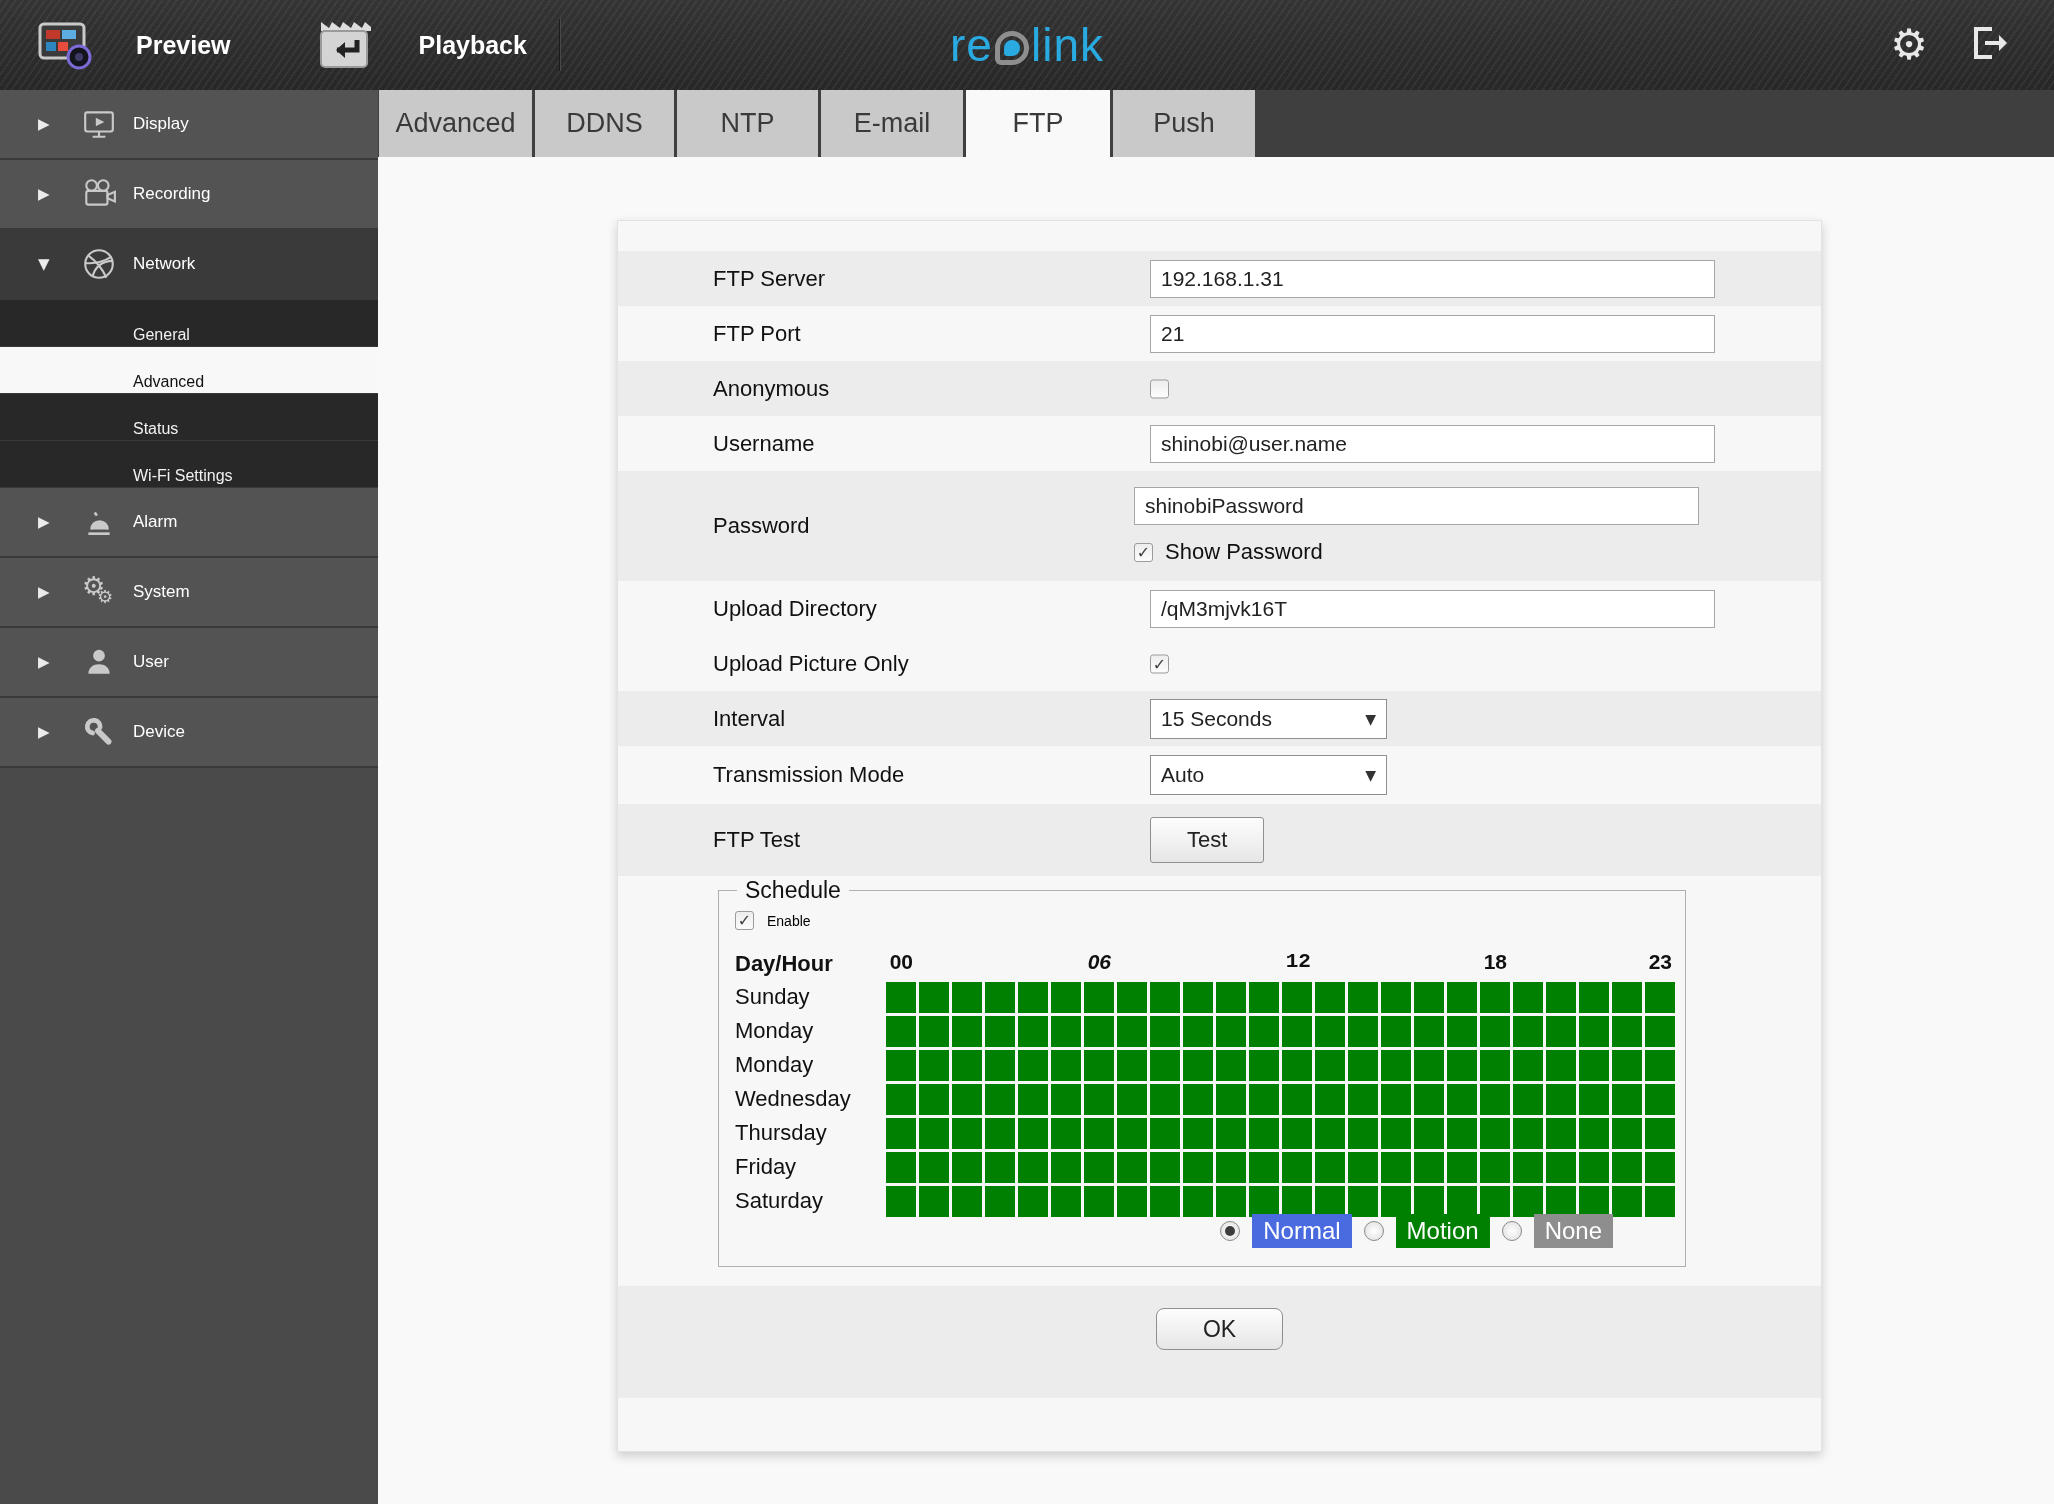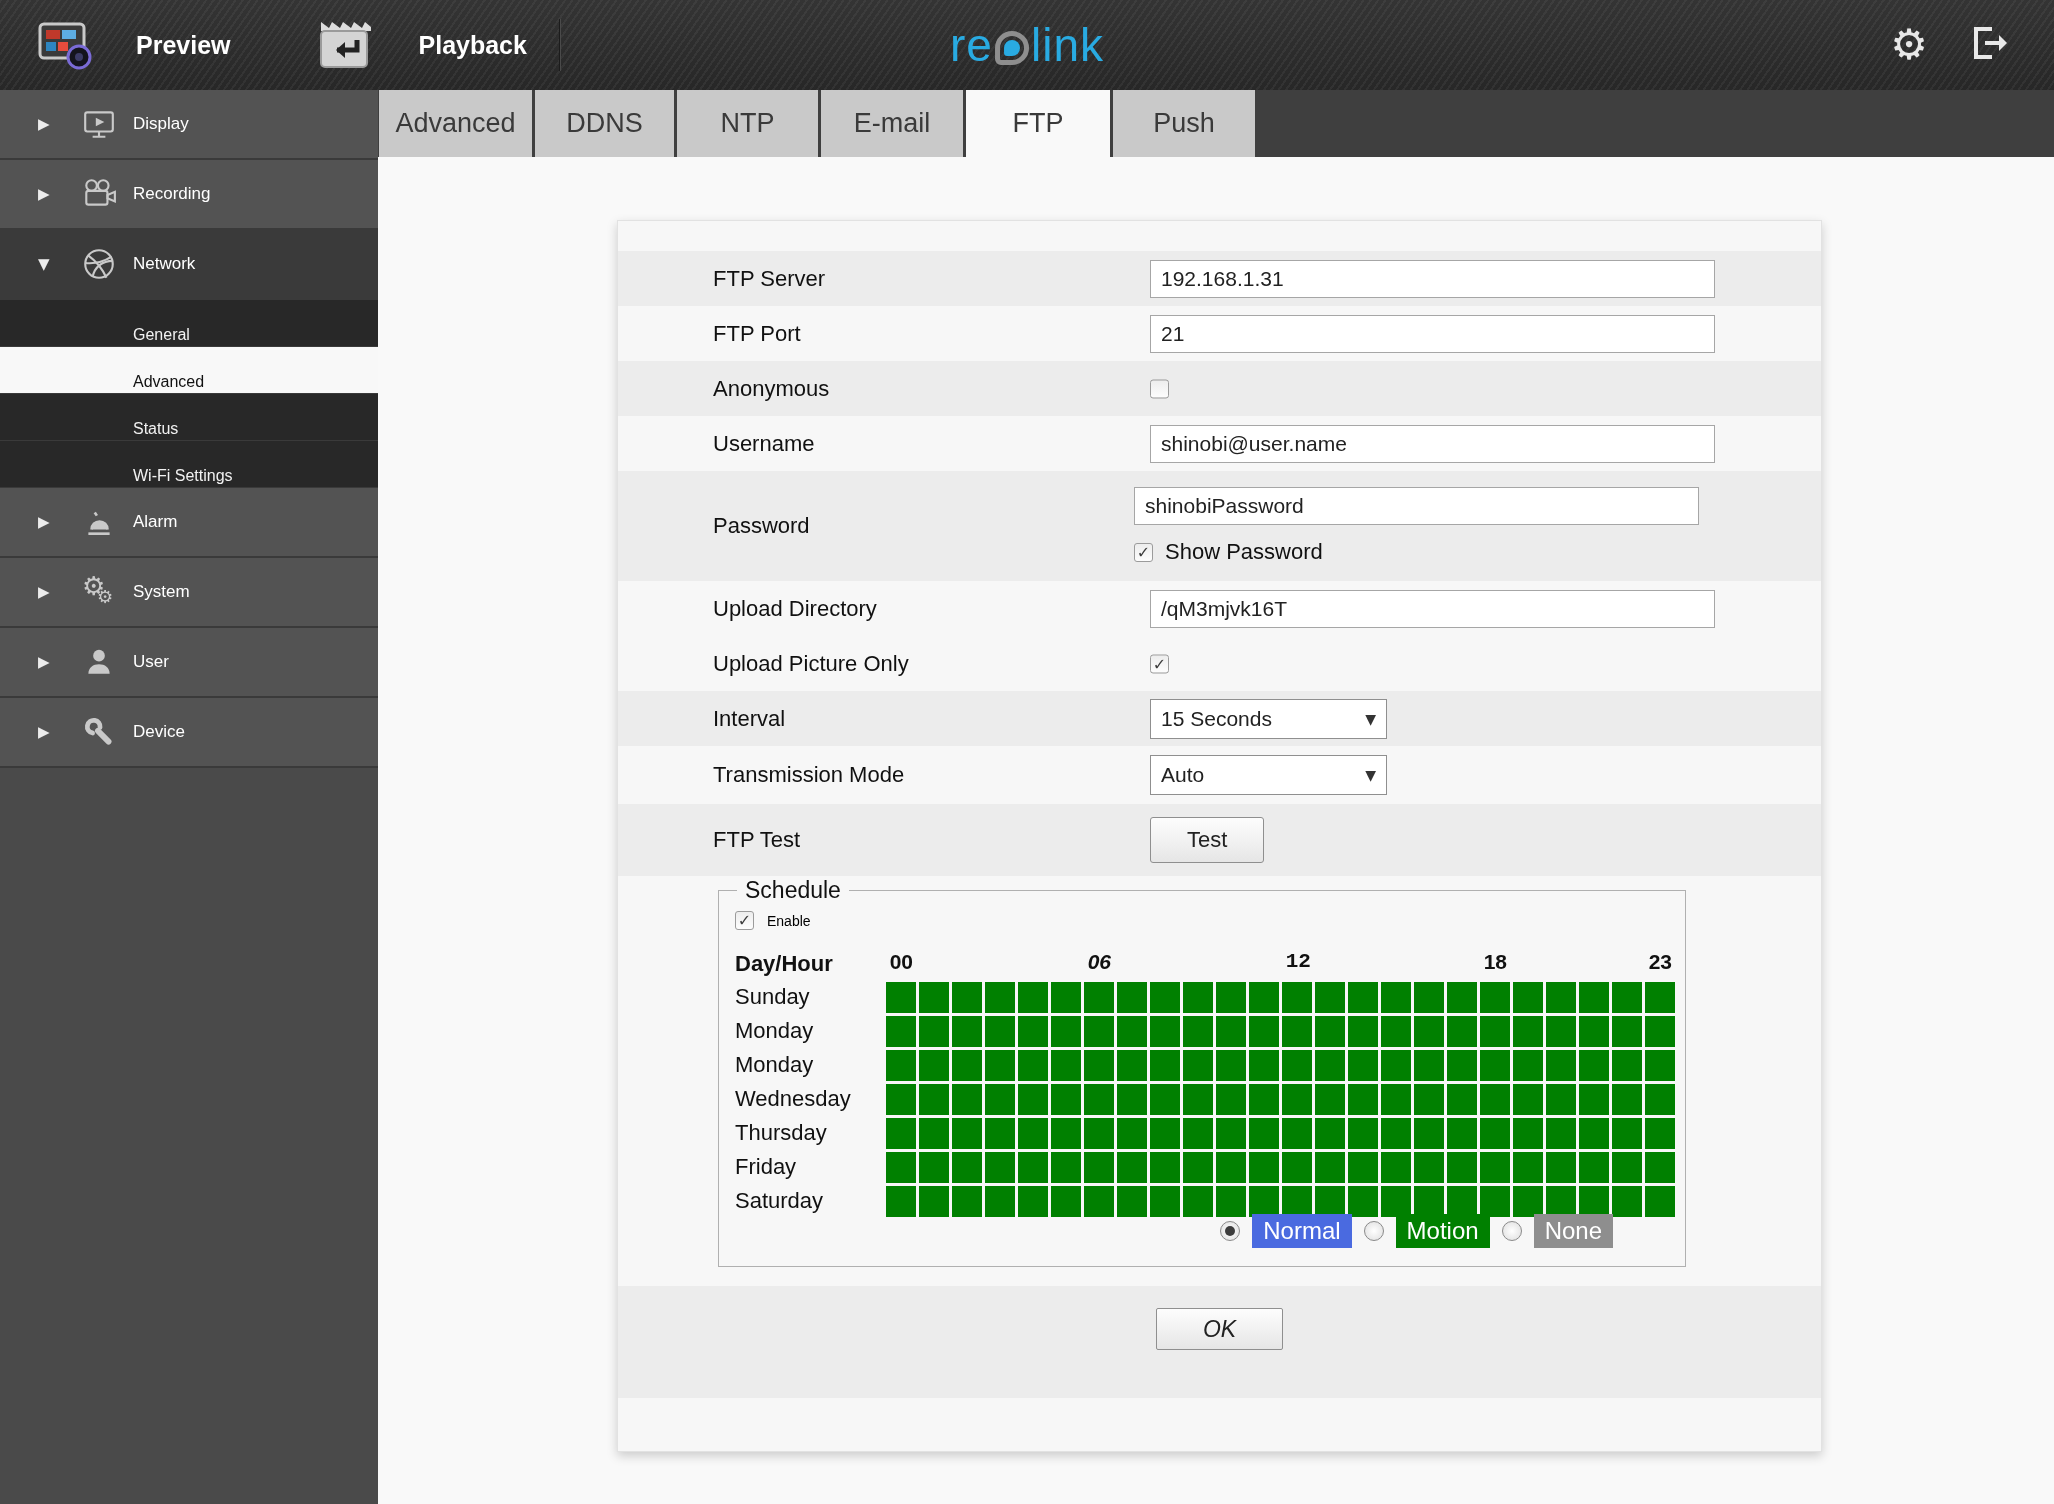--- a/index.html
+++ b/index.html
@@ -100,21 +100,21 @@
   .cells{ display:flex; gap:3px; }
   .cell{ width:30px; height:31px; cursor:pointer; }
   .modes-row{ position:absolute; right:62px; bottom:18px; display:flex; align-items:center; gap:12px; }
   .radio{ width:20px; height:20px; border-radius:50%; border:1px solid #8a8a8a;
           background:radial-gradient(#fff,#ddd); position:relative; cursor:pointer; }
   .radio.selected::after{ content:""; position:absolute; left:4px; top:4px; right:4px; bottom:4px;
           border-radius:50%; background:#3c3c3c; }
   .mode-chip{ color:#fff; font-size:24px; padding:3px 11px; }
 
   .ok-row{ height:112px; background:#ececec; text-align:center; padding-top:22px; }
-  .ok-row .btn{ height:42px; padding:0 46px; border-radius:2px; font-size:23px;font-style:italic; }
+  .ok-row .btn{ height:42px; padding:0 46px; border-radius:8px; font-size:23px; }
 </style>
 </head>
 <body>
 
 <div class="page">
 
   <div class="topbar">
     <div class="tb-left">
       <div class="tb-item">
         <span class="side-ic preview-ic" style="position:static;transform:none;width:60px;height:52px;">

